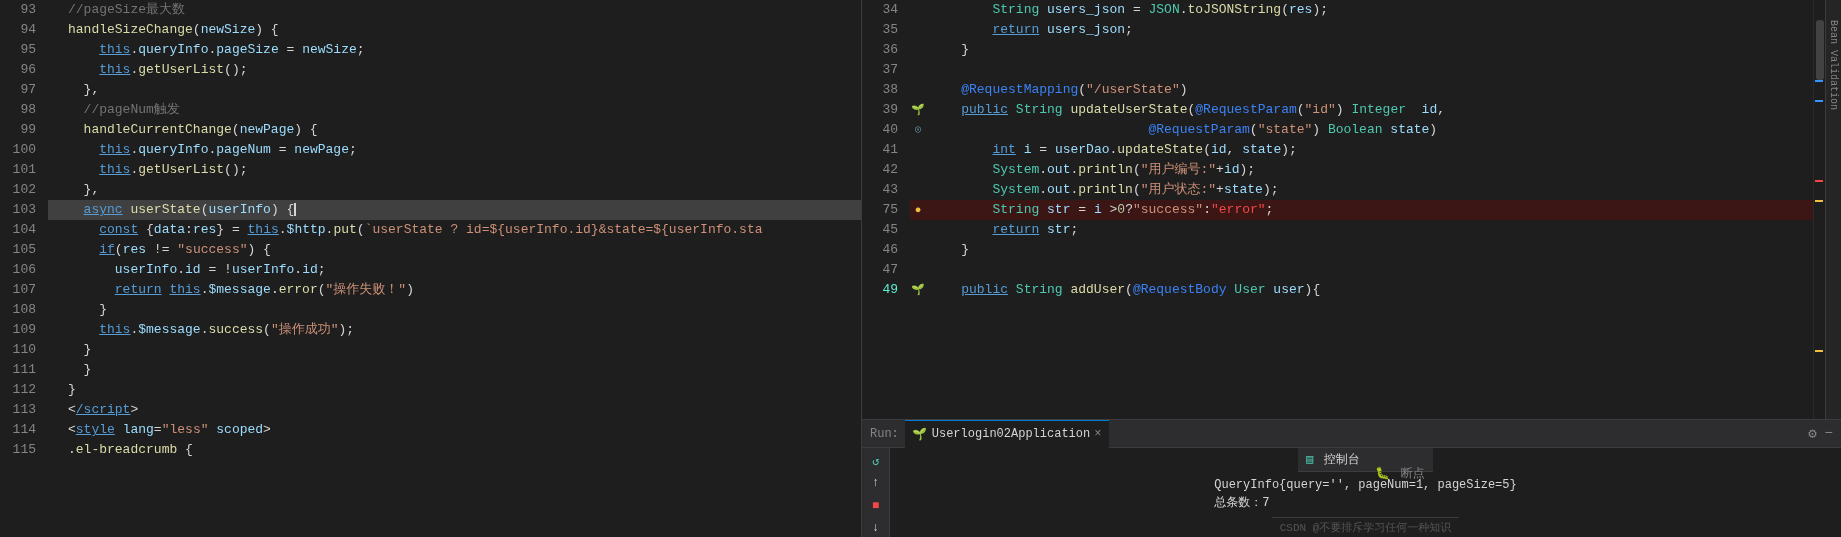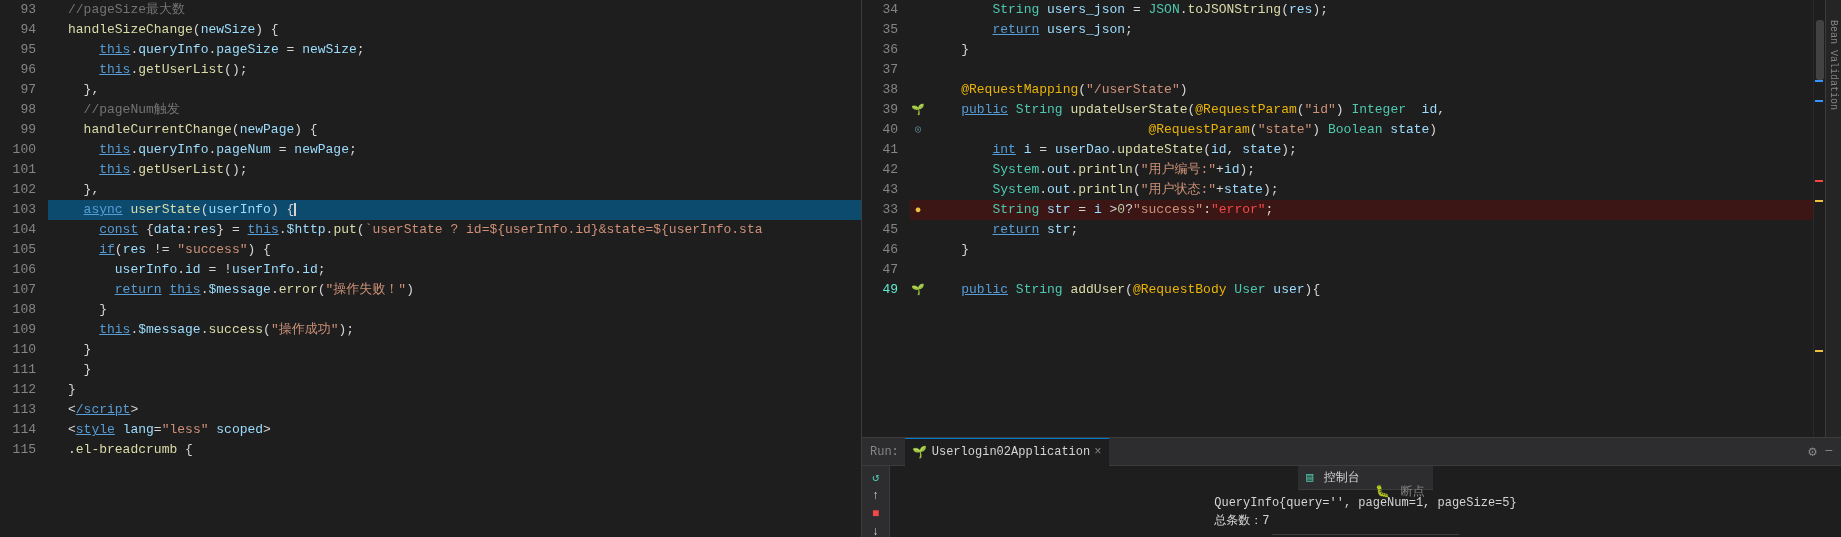--- a/index.html
+++ b/index.html
@@ -69,46 +69,46 @@
     }
 
     
     .kw { color: #569cd6; text-decoration: underline; } 
     .fn { color: #dcdcaa; } 
     .str { color: #ce9178; } 
     .str-red { color: #f44747; } 
     .comment { color: #737373; } 
     .var { color: #9cdcfe; } 
     .this { color: #569cd6; }
-    .decorator { color: #eab308; }
+    .decorator { color: #3b82f6; }
     .num { color: #b5cea8; }
     .op { color: #d4d4d4; }
     .template { color: #ce9178; }
     .class-name { color: #4ec9b0; }
     .prop { color: #9cdcfe; }
-    .active-line { background: #0c4a6e; align-items: center; }
+    .active-line { background: #404040; align-items: center; }
     .error-line { background: #3c1515; }
 
     
     .bean-sidebar {
       width: 16px;
       background: #252526;
       writing-mode: vertical-rl;
       font-size: 10px;
       color: #858585;
       display: flex;
       align-items: center;
       justify-content: flex-start;
       padding-top: 20px;
       border-left: 1px solid #3c3c3c;
     }
 
     
     .bottom-panel {
-      height: 100px;
+      height: 118px;
       background: #1e1e1e;
       border-top: 1px solid #3c3c3c;
       display: flex;
       flex-direction: column;
     }
 
     .run-tab-bar {
       display: flex;
       align-items: center;
       background: #2d2d30;
@@ -479,21 +479,21 @@
 
         <div class="code-line">
           <span class="line-number">43</span>
           <span class="gutter-icon"></span>
           <span class="line-content">
             &nbsp;&nbsp;&nbsp;&nbsp;&nbsp;&nbsp;&nbsp;&nbsp;<span class="class-name">System</span><span class="op">.</span><span class="var">out</span><span class="op">.</span><span class="fn">println</span><span class="op">(</span><span class="str">"用户状态:"</span><span class="op">+</span><span class="var">state</span><span class="op">);</span>
           </span>
         </div>
 
         <div class="code-line error-line">
-          <span class="line-number">33</span>
+          <span class="line-number">75</span>
           <span class="gutter-icon indicator-yellow">●</span>
           <span class="line-content">
             &nbsp;&nbsp;&nbsp;&nbsp;&nbsp;&nbsp;&nbsp;&nbsp;<span class="class-name">String</span> <span class="var">str</span> <span class="op">=</span> <span class="var">i</span> <span class="op">&gt;</span><span class="num">0</span><span class="op">?</span><span class="str">"success"</span><span class="op">:</span><span class="str-red">"error"</span><span class="op">;</span>
           </span>
         </div>
 
         <div class="code-line">
           <span class="line-number">45</span>
           <span class="gutter-icon"></span>
           <span class="line-content">

